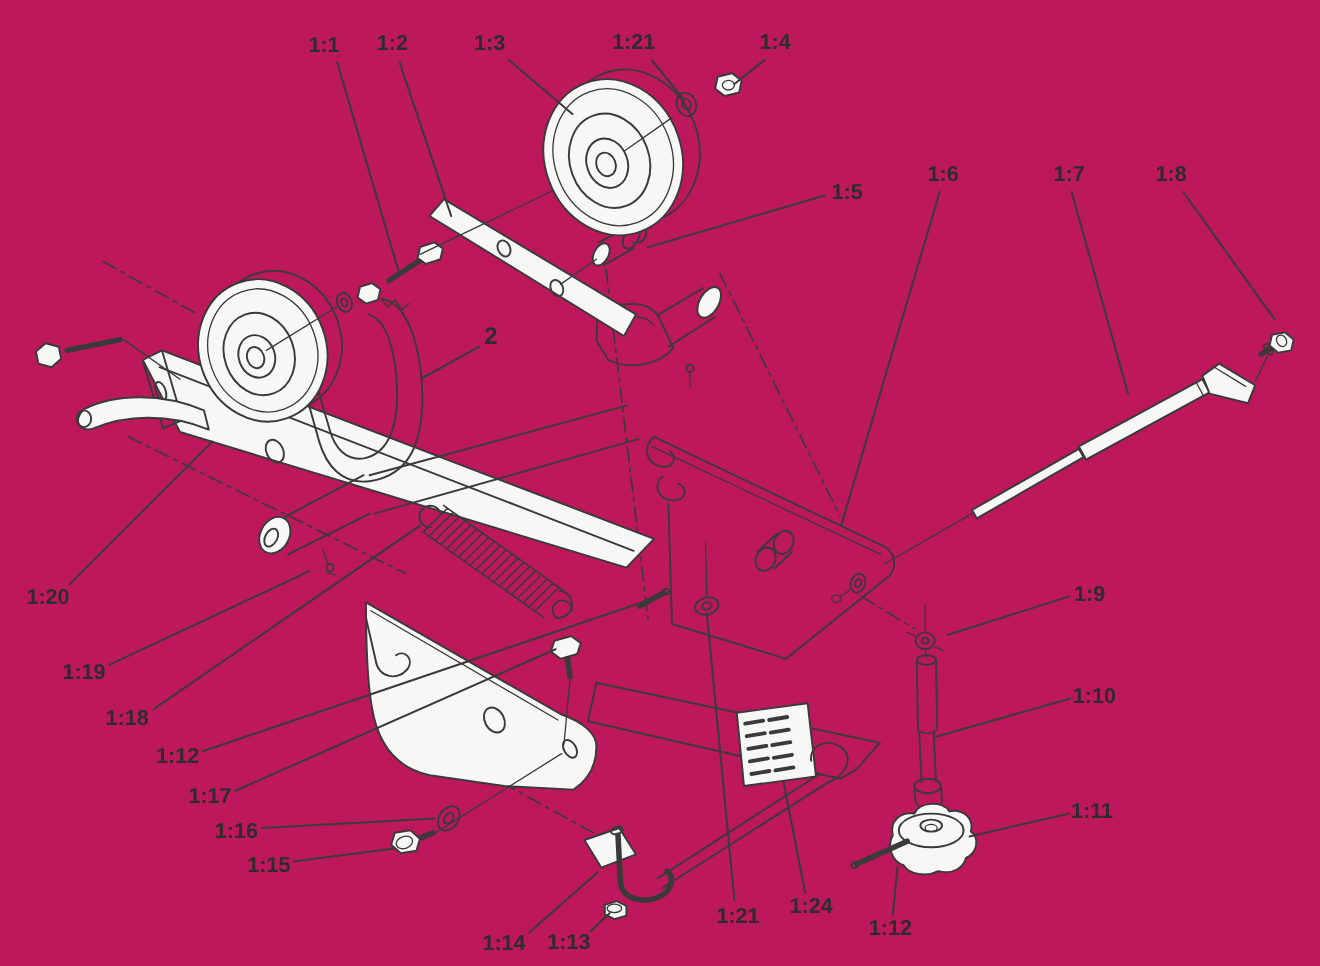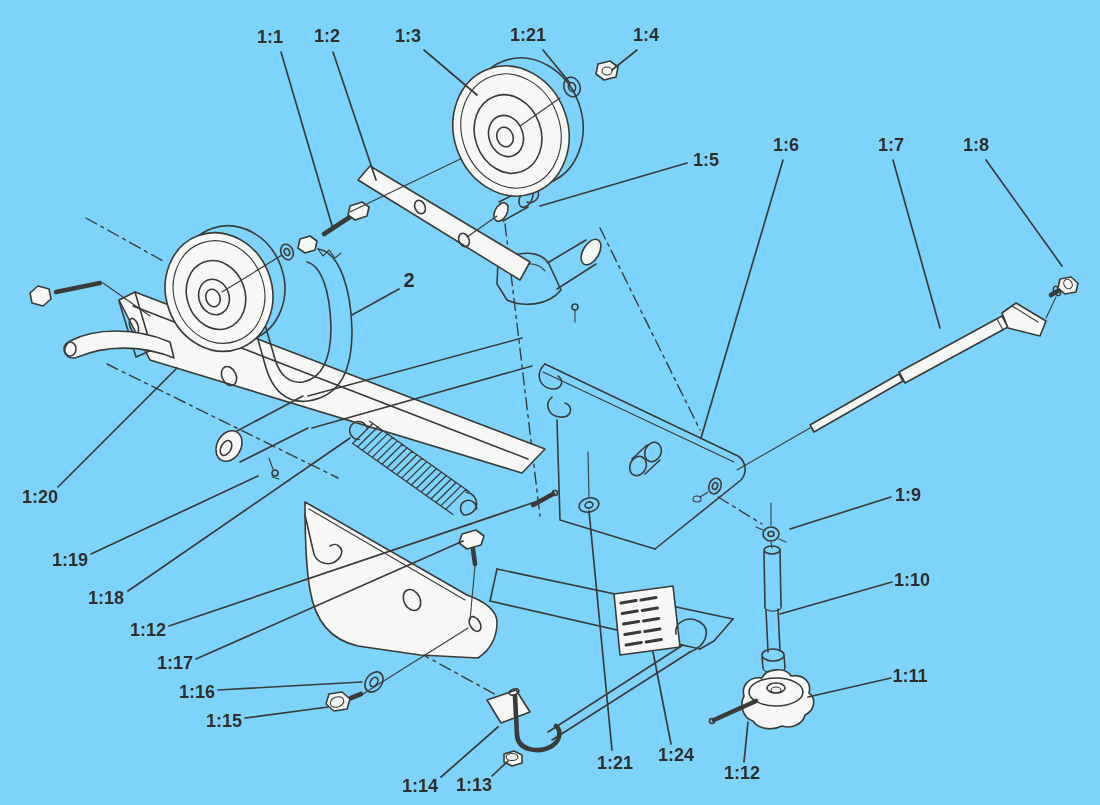--- a/index.html
+++ b/index.html
@@ -1,16 +1,16 @@
 <!DOCTYPE html>
 <html><head>
 <meta charset="utf-8">
 <style>
   html,body{margin:0;padding:0;background:#efefee;}
-  #stage{position:relative;width:1100px;height:805px;background:#7dd3fc;overflow:hidden;
+  #stage{position:relative;width:1100px;height:805px;background:#be185d;overflow:hidden;
          font-family:"Liberation Sans",sans-serif;}
   #diagram{display:block;width:1100px;height:805px;}
   #diagram path,#diagram line,#diagram ellipse,#diagram circle,#diagram polyline,#diagram polygon{
      fill:none;stroke:#3a3a3a;stroke-width:1.6;stroke-linecap:round;stroke-linejoin:round;}
   #diagram .bgfill{fill:#f7f7f5;}
   #diagram .thin{stroke-width:1.1;}
   #diagram .thick{stroke-width:4.6;}
   #diagram .coil{stroke-width:1.3;}
   #diagram .hatch{stroke-width:3.2;}
   #diagram .dashdot{stroke-width:1.4;stroke-dasharray:12 5 3 5;}

